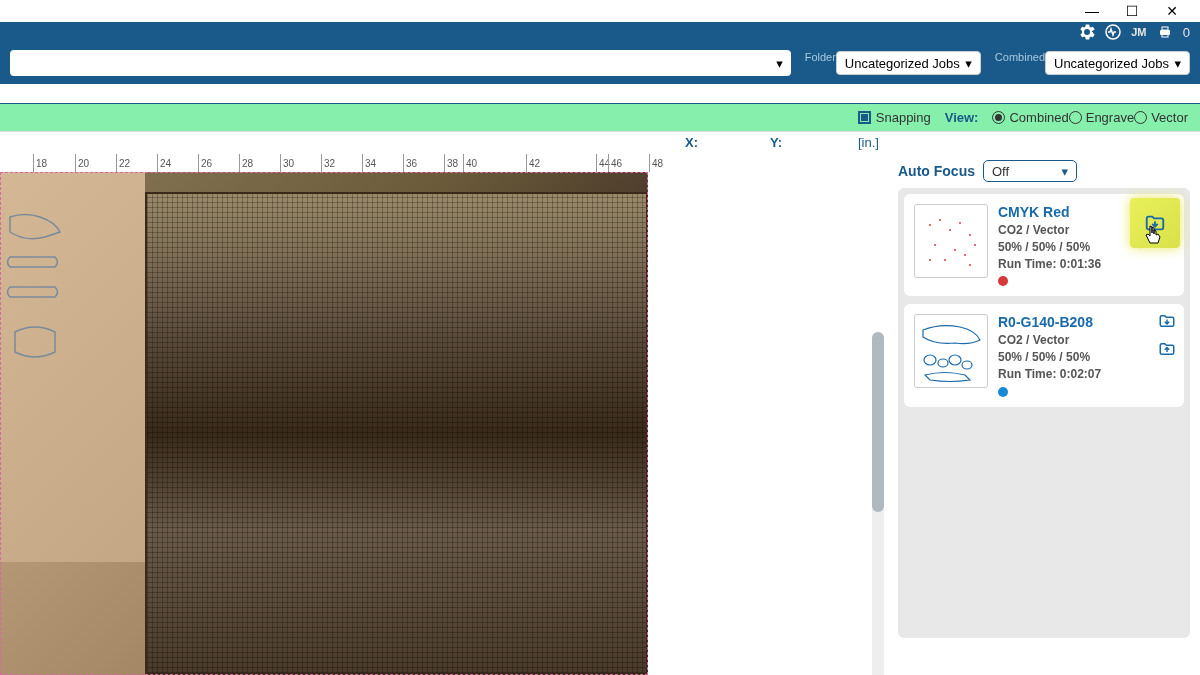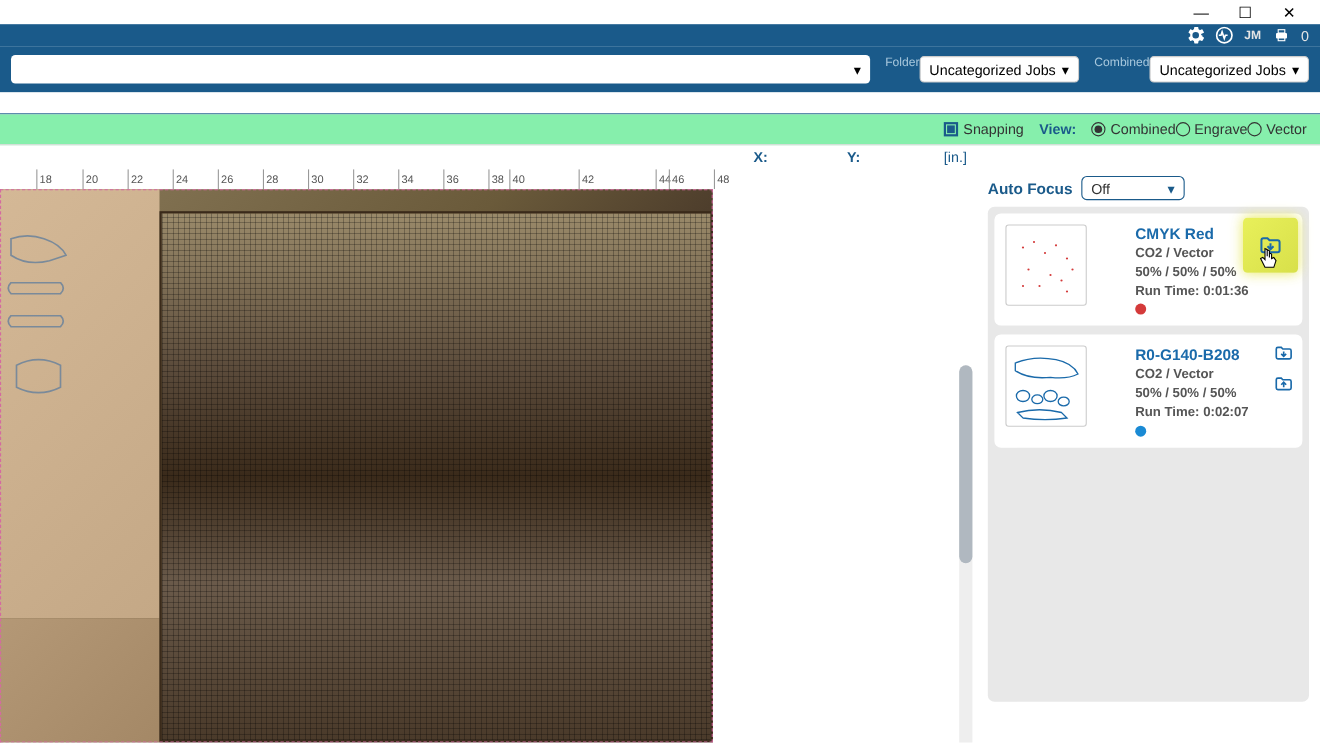--- a/index.html
+++ b/index.html
@@ -65,21 +65,21 @@
 .af-label { color: #1a5a8a; font-weight: bold; font-size: 14px; }
 .af-select { width: 94px; height: 22px; border: 1.5px solid #1a5a8a; border-radius: 5px; background: #fff; display: flex; align-items: center; justify-content: space-between; padding: 0 8px; font-size: 13px; cursor: pointer; color: #333; }
 .proc-header { display: flex; justify-content: space-between; align-items: center; margin-bottom: 6px; }
 .proc-title { font-size: 14px; color: #333; font-weight: 600; }
 .sel-add { color: #8a98a8; font-size: 12px; display: flex; align-items: center; gap: 3px; }
 .sel-add .plus { width: 12px; height: 12px; border-radius: 50%; background: #8a98a8; color: #fff; display: flex; align-items: center; justify-content: center; font-size: 10px; }
 
 .proc-list { background: #e8e8e8; border-radius: 6px; padding: 6px; min-height: 450px; }
 .proc-card { background: #fff; border-radius: 6px; padding: 10px; margin-bottom: 8px; display: flex; gap: 10px; position: relative; }
 .proc-thumb { width: 74px; height: 74px; border: 1px solid #ccc; border-radius: 3px; position: relative; overflow: hidden; flex-shrink: 0; }
-.proc-info { flex: 1; font-size: 12px; margin-left: 34px; }
+.proc-info { flex: 1; font-size: 12px; }
 .proc-name { color: #1a6aaa; font-weight: bold; font-size: 14px; margin-bottom: 2px; }
 .proc-line { color: #555; font-weight: 600; line-height: 1.4; }
 .color-dot { width: 10px; height: 10px; border-radius: 50%; margin-top: 4px; }
 .proc-icons { position: absolute; right: 8px; top: 8px; display: flex; flex-direction: column; gap: 10px; }
 .proc-icn { width: 18px; height: 18px; color: #1a6aaa; cursor: pointer; display: flex; align-items: center; justify-content: center; }
 .highlight-btn { position: absolute; right: 4px; top: 4px; width: 50px; height: 50px; background: linear-gradient(135deg, #e8f05a, #d8e04a); border-radius: 4px; box-shadow: 0 0 12px rgba(230,230,80,0.9); display: flex; align-items: center; justify-content: center; cursor: pointer; }
 .cursor-hand { position: absolute; right: 20px; top: 30px; font-size: 18px; pointer-events: none; z-index: 10;}
 
 .thumb-red svg circle { fill: #d43a3a; }
 .thumb-blue svg { stroke: #1a6aaa; }

